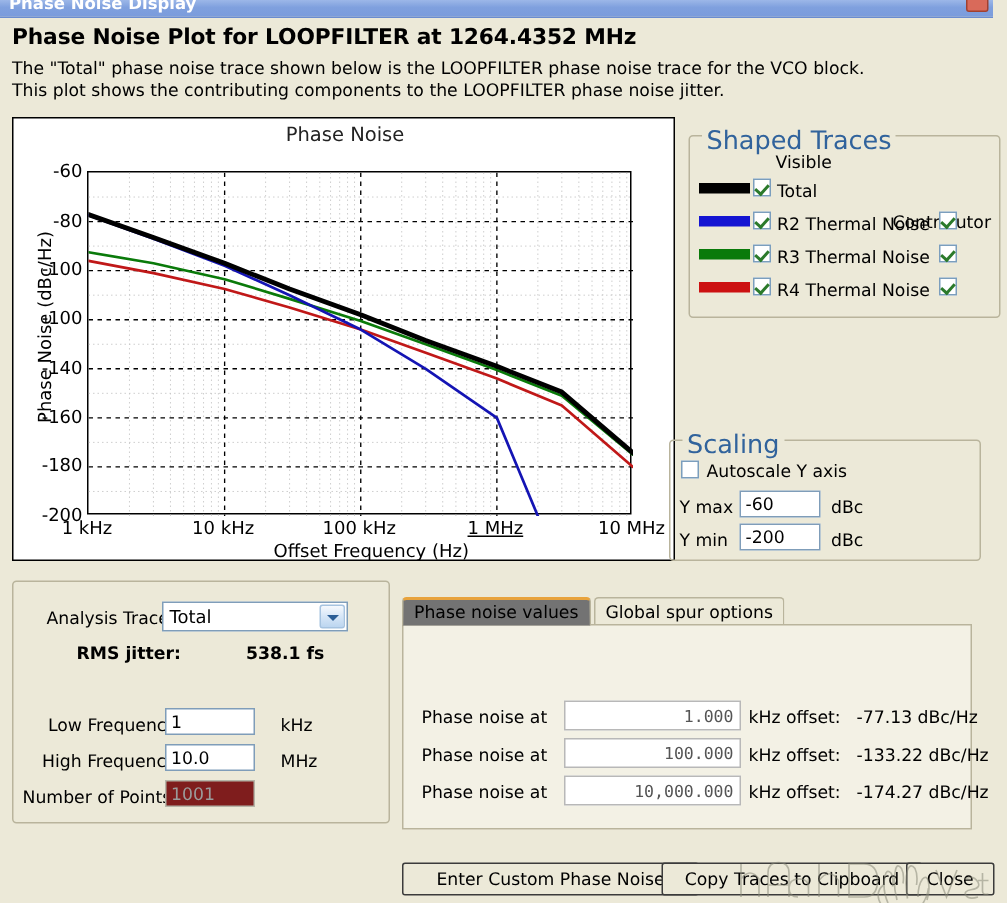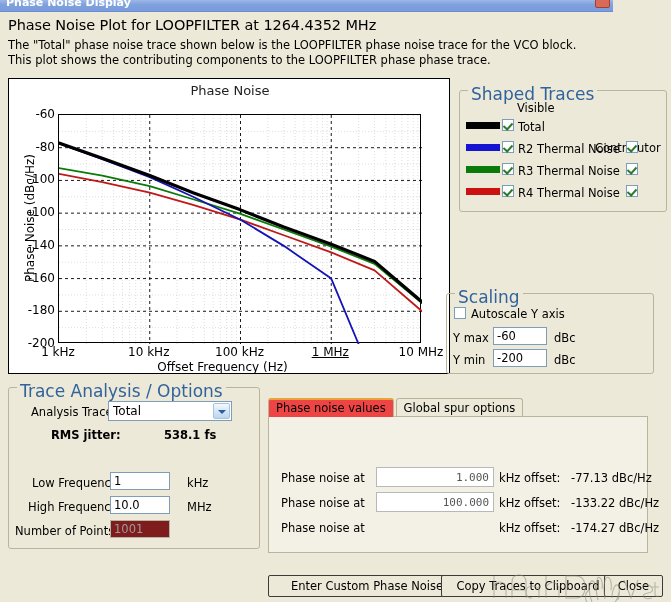--- a/index.html
+++ b/index.html
@@ -9,41 +9,41 @@
     background: #ece9d8;
     font-family: "DejaVu Sans", "Liberation Sans", sans-serif;
     font-size: 11px;
     color: #000;
     overflow: hidden;
     position: relative;
   }
 
   
   #titlebar {
-    position:absolute; left:0; top:0; width:613px; height:12px;
+    position:absolute; left:0; top:0; width:662px; height:12px;
     background: linear-gradient(to bottom, #9cb7e8 0%, #7fa0de 45%, #7b9cdc 100%);
     border-bottom:1px solid #6a8cd0;
     overflow:hidden;
   }
   #titlebar .tb-text {
     position:absolute; left:6px; top:-4px;
     font-size:11px; font-weight:bold; color:#fff;
     white-space:nowrap;
   }
   #titlebar .tb-btn {
     position:absolute; top:-5px; width:15px; height:13px;
     background:#d96a5a; border:1px solid #a04030; border-radius:2px;
   }
 
   
   #client { position:absolute; left:0; top:12px; width:671px; height:590px; background:#ece9d8; }
 
   #page-title {
     position:absolute; left:8px; top:5px;
-    font-size:14.5px; font-weight:normal; letter-spacing:-0.1px;
+    font-size:14.5px; font-weight:bold; letter-spacing:-0.1px;
     white-space:nowrap;
   }
   #desc1 { position:absolute; left:8px; top:26px; font-size:11.5px; white-space:nowrap; }
   #desc2 { position:absolute; left:8px; top:41px; font-size:11.5px; white-space:nowrap; }
 
   
   #plot-panel {
     position:absolute; left:8px; top:66px; width:442px; height:296px;
     background:#ffffff; border:1px solid #000;
   }
@@ -63,21 +63,21 @@
     position:absolute; right:0; width:44px; text-align:right;
     font-size:12px; color:#000; transform:translateY(-50%);
   }
   #yticks { position:absolute; left:0px; top:35px; width:46px; height:229px; }
   .xtick {
     position:absolute; font-size:12px; color:#000; transform:translateX(-50%);
     white-space:nowrap;
   }
   #xticks { position:absolute; left:49px; top:266px; width:363px; height:16px; }
   #xlabel {
-    position:absolute; left:32px; top:281px; width:363px; text-align:center;
+    position:absolute; left:57px; top:281px; width:363px; text-align:center;
     font-size:12px;
   }
   #ylabel {
     position:absolute; left:-94px; top:132px; width:230px; text-align:center;
     font-size:12px; transform:rotate(-90deg);
   }
 
   
   .gbox { position:absolute; border:1px solid #b9b49c; border-radius:3px; background:transparent; }
   .gbox > .legend {
@@ -128,21 +128,21 @@
   .bold { font-weight:bold; }
 
   
   #tabpanel { position:absolute; left:268px; top:386px; width:380px; height:155px; }
   .tab {
     position:absolute; top:0; height:19px; padding:2px 7px 0 7px;
     font-size:11.5px; background:#ece9d8;
     border:1px solid #b9b49c; border-bottom:none;
     border-radius:3px 3px 0 0; white-space:nowrap;
   }
-  .tab.active { background:#ef4444; border-top:2px solid #e8a33d; padding-top:1px; z-index:3; }
+  .tab.active { background:#737373; border-top:2px solid #e8a33d; padding-top:1px; z-index:3; }
   #tabbody {
     position:absolute; left:0; top:18px; width:380px; height:137px;
     background:#f3f1e5; border:1px solid #b9b49c;
   }
   .pnrow { position:absolute; left:12px; width:356px; height:22px; }
   .pnrow .pl { position:absolute; left:0; top:4px; font-size:11.5px; }
   .pnrow .pv {
     position:absolute; left:95px; top:0; width:118px; height:20px;
     background:#fff; border:1px solid #b8b8b8; text-align:right;
     font-family:"DejaVu Sans Mono","Liberation Mono",monospace; font-size:11px;
@@ -170,21 +170,21 @@
 
 <div id="titlebar">
   <span class="tb-text">Phase Noise Display</span>
   <div class="tb-btn" style="right:3px;"></div>
 </div>
 
 <div id="client">
 
   <div id="page-title">Phase Noise Plot for LOOPFILTER at 1264.4352 MHz</div>
   <div id="desc1">The "Total" phase noise trace shown below is the LOOPFILTER phase noise trace for the VCO block.</div>
-  <div id="desc2">This plot shows the contributing components to the LOOPFILTER phase phase trace.</div>
+  <div id="desc2">This plot shows the contributing components to the LOOPFILTER phase noise jitter.</div>
 
   <div id="plot-panel">
     <div id="plot-title">Phase Noise</div>
     <div id="ylabel">Phase Noise (dBc/Hz)</div>
     <div id="yticks">
         <span class="ytick" style="top: 0px;">-60</span>
         <span class="ytick" style="top: 32.7143px;">-80</span>
         <span class="ytick" style="top: 65.4286px;">-100</span>
         <span class="ytick" style="top: 98.1429px;">-100</span>
         <span class="ytick" style="top: 130.857px;">-140</span>
@@ -291,21 +291,20 @@
     <span class="lbl" style="left:6px; top:37px;">Y max</span>
     <div class="tbox" style="left:46px; top:33px; width:54px;">-60</div>
     <span class="lbl" style="left:107px; top:37px;">dBc</span>
 
     <span class="lbl" style="left:6px; top:59px;">Y min</span>
     <div class="tbox" style="left:46px; top:55px; width:54px;">-200</div>
     <span class="lbl" style="left:107px; top:59px;">dBc</span>
   </div>
 
   <div class="gbox" id="trace-analysis">
-    <span class="legend">Trace Analysis / Options</span>
 
     <span class="lbl" style="left:22px; top:17px;">Analysis Trace:</span>
     <div id="ddl" style="left:99px; top:13px;">
       <span>Total</span>
       <span class="arrowbox"></span>
     </div>
 
     <span class="lbl bold" style="left:42px; top:40px;">RMS jitter:</span>
     <span class="lbl bold" style="left:155px; top:40px;">538.1 fs</span>
 
@@ -336,20 +335,21 @@
             <span class="pr">-77.13 dBc/Hz</span>
           </div>
           <div class="pnrow" style="top: 75px;">
             <span class="pl">Phase noise at</span>
             <div class="pv">100.000</div>
             <span class="pu">kHz offset:</span>
             <span class="pr">-133.22 dBc/Hz</span>
           </div>
           <div class="pnrow" style="top: 100px;">
             <span class="pl">Phase noise at</span>
+            <div class="pv">10,000.000</div>
             <span class="pu">kHz offset:</span>
             <span class="pr">-174.27 dBc/Hz</span>
           </div>
         </div>
     </div>
   </div>
 
   <div class="btn" style="left:268px; top:563px; width:198px;">Enter Custom Phase Noise</div>
   <div class="btn" style="left:441px; top:563px; width:174px;">Copy Traces to Clipboard</div>
   <div class="btn" style="left:604px; top:563px; width:59px;">Close</div>

